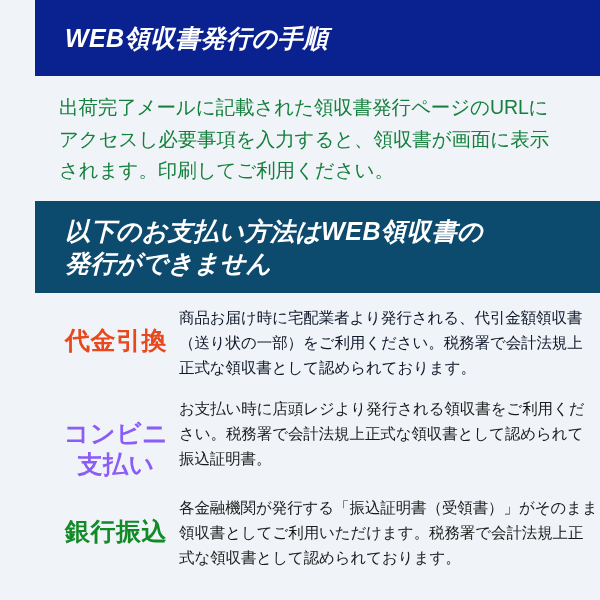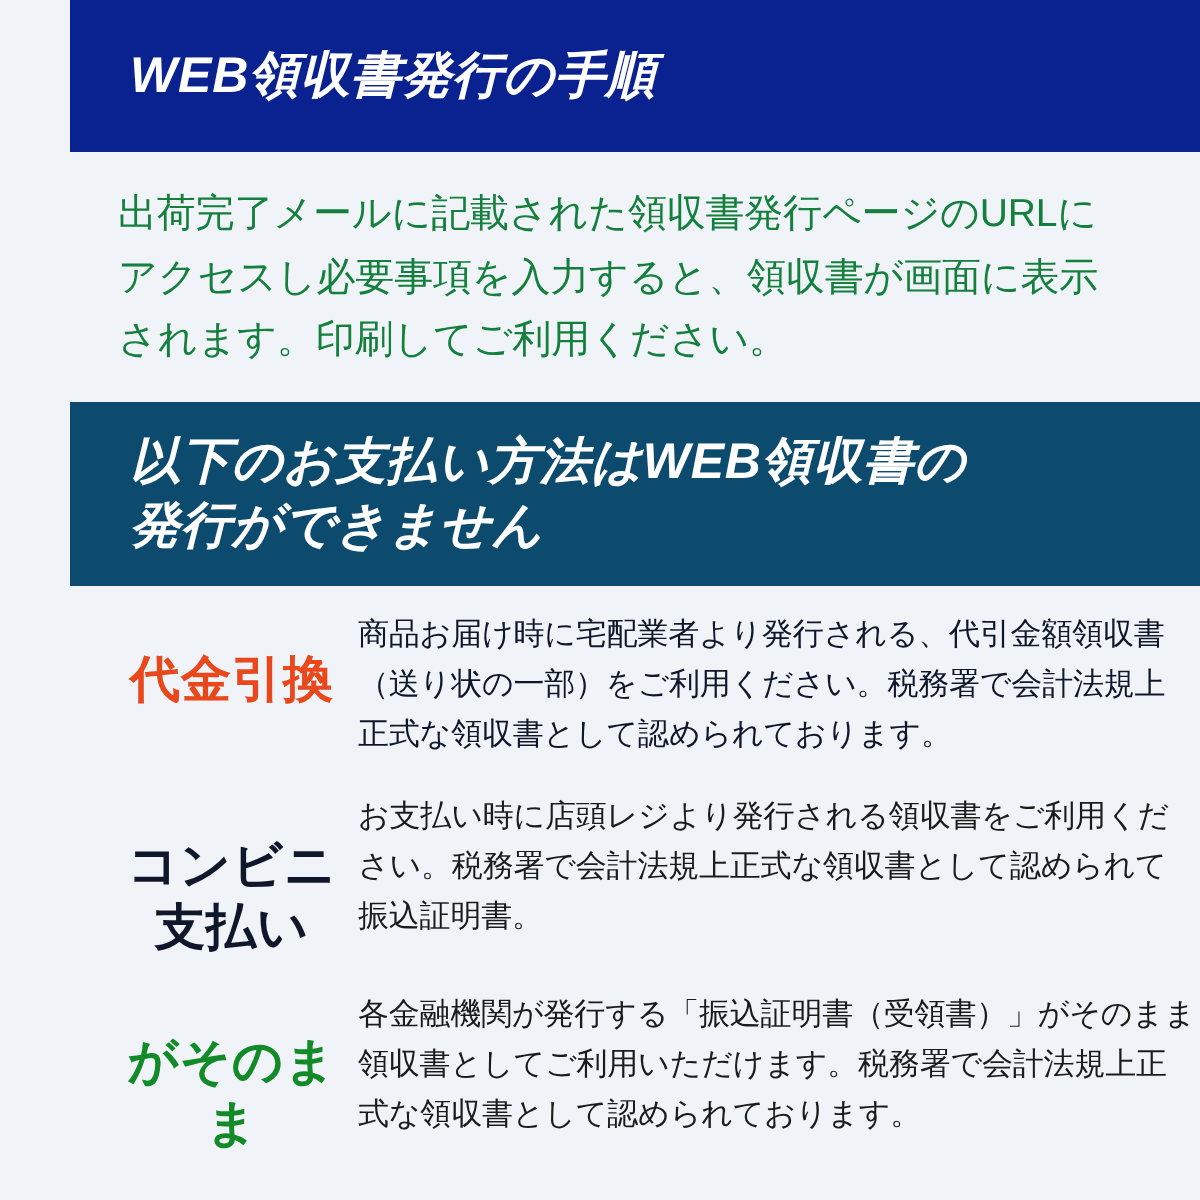--- a/index.html
+++ b/index.html
@@ -119,29 +119,29 @@
   <div class="methods">
 
     <div class="method-row row-cod">
       <div class="method-label" id="label-cod" style="color: rgb(232, 72, 28);">代金引換</div>
       <div class="method-desc" style="color: #0f172a;">商品お届け時に宅配業者より発行される、代引金額領収書
 （送り状の一部）をご利用ください。税務署で会計法規上
 正式な領収書として認められております。</div>
     </div>
 
     <div class="method-row row-konbini">
-      <div class="method-label" id="label-konbini" style="color: #0f172a;">コンビニ
+      <div class="method-label" id="label-konbini" style="color: #8b5cf6;">コンビニ
 支払い</div>
       <div class="method-desc" style="color: rgb(27, 27, 27);">お支払い時に店頭レジより発行される領収書をご利用くだ
 さい。税務署で会計法規上正式な領収書として認められて
 振込証明書。</div>
     </div>
 
     <div class="method-row row-bank">
-      <div class="method-label" id="label-bank" style="color: rgb(18, 138, 40);">がそのまま</div>
+      <div class="method-label" id="label-bank" style="color: rgb(18, 138, 40);">銀行振込</div>
       <div class="method-desc" style="color: rgb(27, 27, 27);">各金融機関が発行する「振込証明書（受領書）」がそのまま
 領収書としてご利用いただけます。税務署で会計法規上正
 式な領収書として認められております。</div>
     </div>
 
   </div>
 
 </div>
 
 </body></html>

